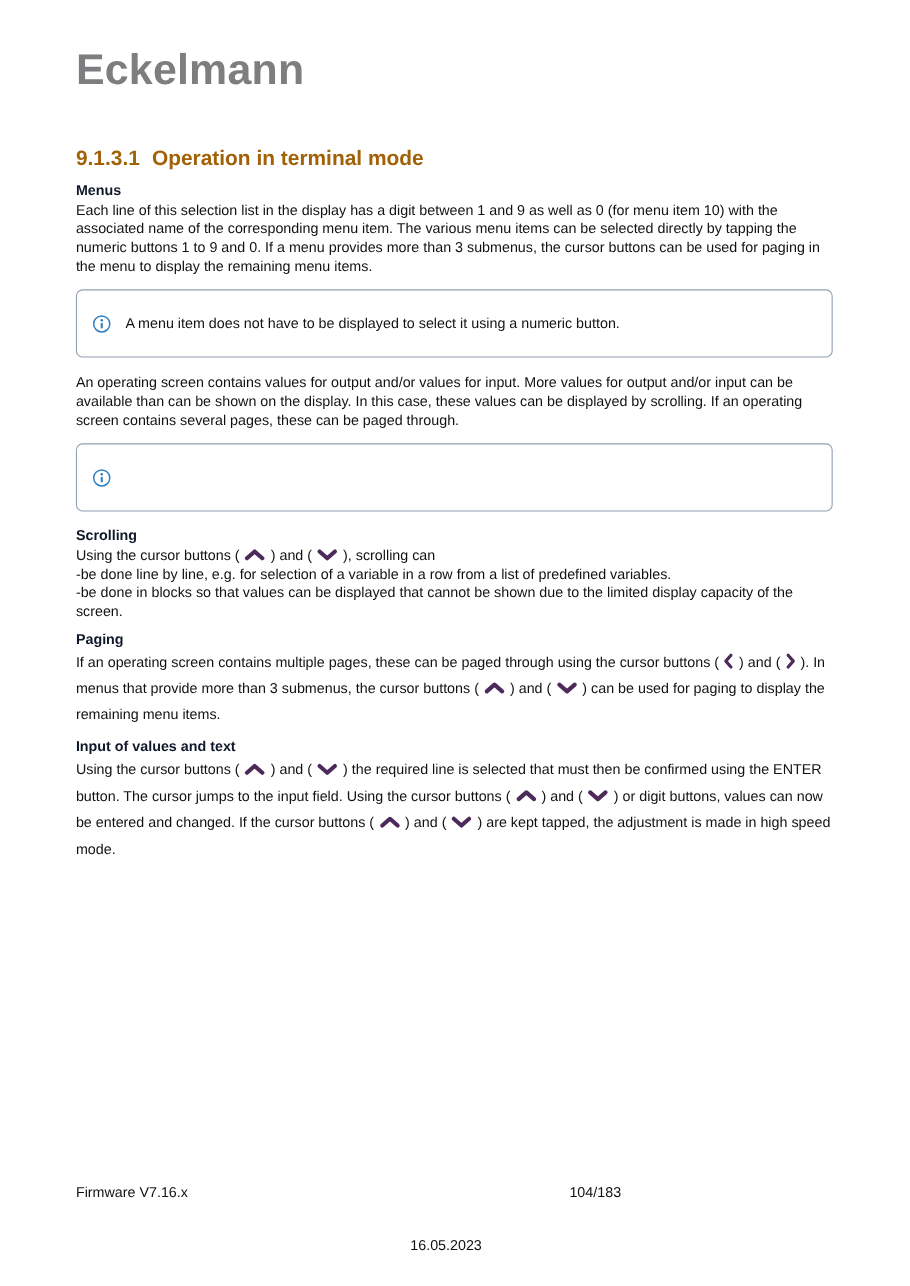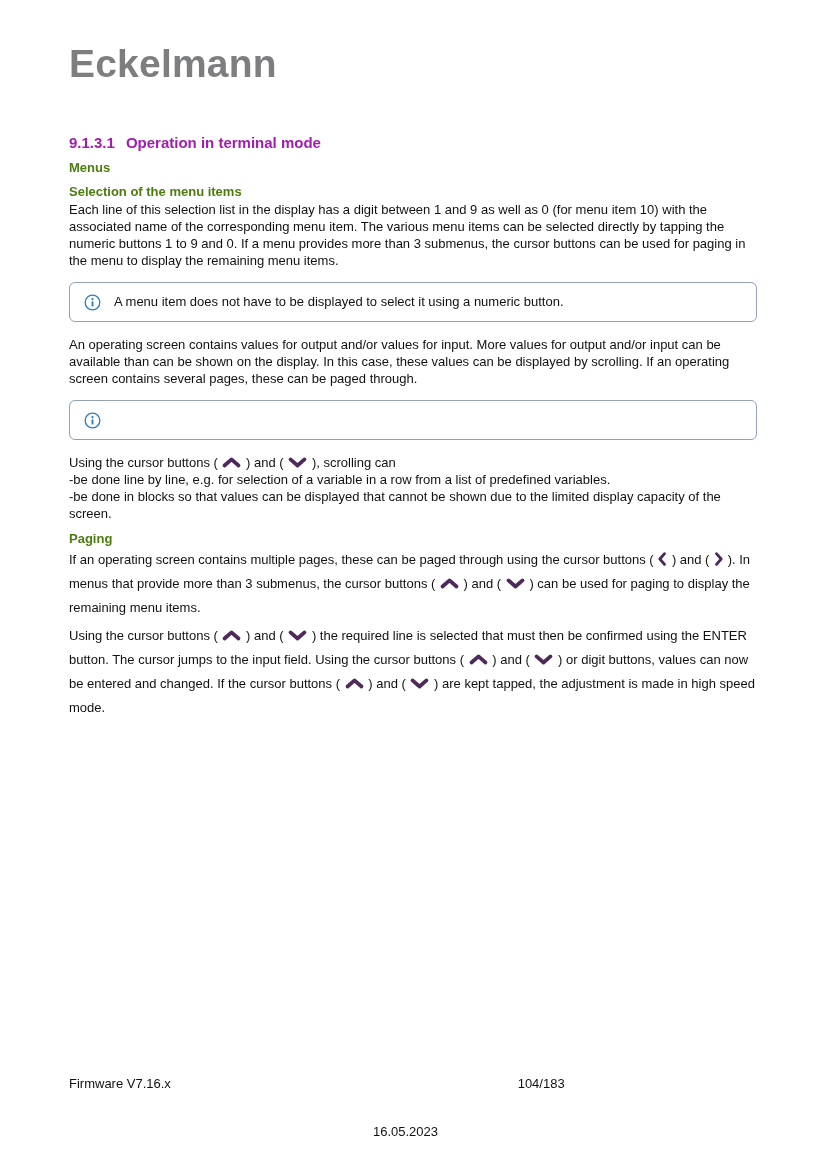--- a/index.html
+++ b/index.html
@@ -6,29 +6,29 @@
   html,body { background:#ffffff; }
   body {
     width:827px; height:1169px; position:relative; overflow:hidden;
     font-family:"Liberation Sans", sans-serif; color:#111;
   }
   .page { position:absolute; inset:0; padding:42px 70px 0 69px; }
   .logo {
     font-size:39px; font-weight:bold; color:var(--logo,#7d7e80);
     letter-spacing:0.2px;
   }
-  h1 { font-size:15px; font-weight:bold; color:#a21caf; margin-top:48px; }
+  h1 { font-size:19px; font-weight:bold; color:#a16207; margin-top:48px; }
   h1 .num { margin-right:11px; }
-  h2 { font-size:13px; font-weight:bold; color:#4d7c0f; margin-top:9px; margin-bottom:2px; }
+  h2 { font-size:13px; font-weight:bold; color:#0f172a; margin-top:9px; margin-bottom:2px; }
   p.body { font-size:13px; line-height:17px; color:#111; margin:1px 0 8px; }
   p.ic { line-height:24px; margin:1px 0 4px; }
   .note {
     border:1px solid var(--noteborder,#93a0b6); border-radius:6px;
     display:flex; gap:13px; align-items:flex-start;
-    padding:10px 14px; margin:13px 0 14px;
+    padding:21px 14px; margin:13px 0 14px;
     background:#fff;
   }
   .note-icon { width:17px; height:17px; flex:0 0 17px; color:var(--info,#2f7fc0); margin-top:1px; }
   .note-icon svg { display:block; width:100%; height:100%; }
   .note-text { font-size:13px; line-height:17px; color:#111; }
   .chev { display:inline-block; color:var(--chevron,#4e2a5b); }
   .chev.ud { width:21px; height:14px; vertical-align:-2px; }
   .chev.lr { width:11px; height:16px; vertical-align:-3px; }
   .chev svg { display:block; width:100%; height:100%; }
   .footer {
@@ -43,21 +43,20 @@
 <body>
 
 <div class="page">
 
   <div class="logo">Eckelmann</div>
 
   <h1><span class="num">9.1.3.1</span><span>Operation in terminal mode</span></h1>
 
   <h2>Menus</h2>
 
-  <h2>Selection of the menu items</h2>
   <p class="body">Each line of this selection list in the display has a digit between 1 and 9 as well as 0 (for menu item 10) with the associated name of the corresponding menu item. The various menu items can be selected directly by tapping the numeric buttons 1 to 9 and 0. If a menu provides more than 3 submenus, the cursor buttons can be used for paging in the menu to display the remaining menu items.</p>
 
   <div class="note">
     <span class="note-icon">
       <svg viewBox="0 0 20 20">
           <circle cx="10" cy="10" r="8.6" fill="none" stroke="currentColor" stroke-width="1.6"></circle>
           <circle cx="10" cy="6.1" r="1.35" fill="currentColor"></circle>
           <rect x="8.9" y="8.6" width="2.2" height="6.2" rx="1.1" fill="currentColor"></rect>
         </svg>
     </span>
@@ -69,37 +68,39 @@
   <div class="note">
     <span class="note-icon">
       <svg viewBox="0 0 20 20">
           <circle cx="10" cy="10" r="8.6" fill="none" stroke="currentColor" stroke-width="1.6"></circle>
           <circle cx="10" cy="6.1" r="1.35" fill="currentColor"></circle>
           <rect x="8.9" y="8.6" width="2.2" height="6.2" rx="1.1" fill="currentColor"></rect>
         </svg>
     </span>
   </div>
 
+  <h2>Scrolling</h2>
   <p class="body"><span>Using the cursor buttons ( </span><span class="chev ud"><svg viewBox="0 0 24 16">
           <path d="M4 12 L12 5 L20 12" fill="none" stroke="currentColor" stroke-width="4.3" stroke-linecap="round" stroke-linejoin="round"></path>
         </svg></span><span> ) and ( </span><span class="chev ud"><svg viewBox="0 0 24 16">
           <path d="M4 5 L12 12 L20 5" fill="none" stroke="currentColor" stroke-width="4.3" stroke-linecap="round" stroke-linejoin="round"></path>
         </svg></span><span> ), scrolling can</span><br><span>-be done line by line, e.g. for selection of a variable in a row from a list of predefined variables.</span><br><span>-be done in blocks so that values can be displayed that cannot be shown due to the limited display capacity of the screen.</span></p>
 
   <h2>Paging</h2>
   <p class="body ic"><span>If an operating screen contains multiple pages, these can be paged through using the cursor buttons ( </span><span class="chev lr"><svg viewBox="0 0 16 24">
           <path d="M11 4 L4 12 L11 20" fill="none" stroke="currentColor" stroke-width="4.3" stroke-linecap="round" stroke-linejoin="round"></path>
         </svg></span><span> ) and ( </span><span class="chev lr"><svg viewBox="0 0 16 24">
           <path d="M5 4 L12 12 L5 20" fill="none" stroke="currentColor" stroke-width="4.3" stroke-linecap="round" stroke-linejoin="round"></path>
         </svg></span><span> ). In menus that provide more than 3 submenus, the cursor buttons ( </span><span class="chev ud"><svg viewBox="0 0 24 16">
           <path d="M4 12 L12 5 L20 12" fill="none" stroke="currentColor" stroke-width="4.3" stroke-linecap="round" stroke-linejoin="round"></path>
         </svg></span><span> ) and ( </span><span class="chev ud"><svg viewBox="0 0 24 16">
           <path d="M4 5 L12 12 L20 5" fill="none" stroke="currentColor" stroke-width="4.3" stroke-linecap="round" stroke-linejoin="round"></path>
         </svg></span><span> ) can be used for paging to display the remaining menu items.</span></p>
 
+  <h2>Input of values and text</h2>
   <p class="body ic"><span>Using the cursor buttons ( </span><span class="chev ud"><svg viewBox="0 0 24 16">
           <path d="M4 12 L12 5 L20 12" fill="none" stroke="currentColor" stroke-width="4.3" stroke-linecap="round" stroke-linejoin="round"></path>
         </svg></span><span> ) and ( </span><span class="chev ud"><svg viewBox="0 0 24 16">
           <path d="M4 5 L12 12 L20 5" fill="none" stroke="currentColor" stroke-width="4.3" stroke-linecap="round" stroke-linejoin="round"></path>
         </svg></span><span> ) the required line is selected that must then be confirmed using the ENTER button. The cursor jumps to the input field. Using the cursor buttons ( </span><span class="chev ud"><svg viewBox="0 0 24 16">
           <path d="M4 12 L12 5 L20 12" fill="none" stroke="currentColor" stroke-width="4.3" stroke-linecap="round" stroke-linejoin="round"></path>
         </svg></span><span> ) and ( </span><span class="chev ud"><svg viewBox="0 0 24 16">
           <path d="M4 5 L12 12 L20 5" fill="none" stroke="currentColor" stroke-width="4.3" stroke-linecap="round" stroke-linejoin="round"></path>
         </svg></span><span> ) or digit buttons, values can now be entered and changed. If the cursor buttons ( </span><span class="chev ud"><svg viewBox="0 0 24 16">
           <path d="M4 12 L12 5 L20 12" fill="none" stroke="currentColor" stroke-width="4.3" stroke-linecap="round" stroke-linejoin="round"></path>

